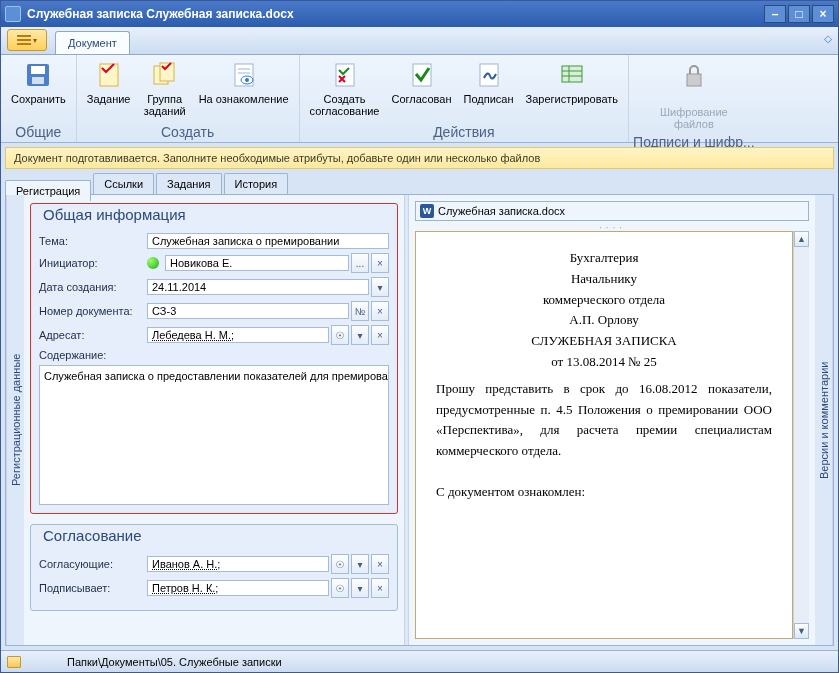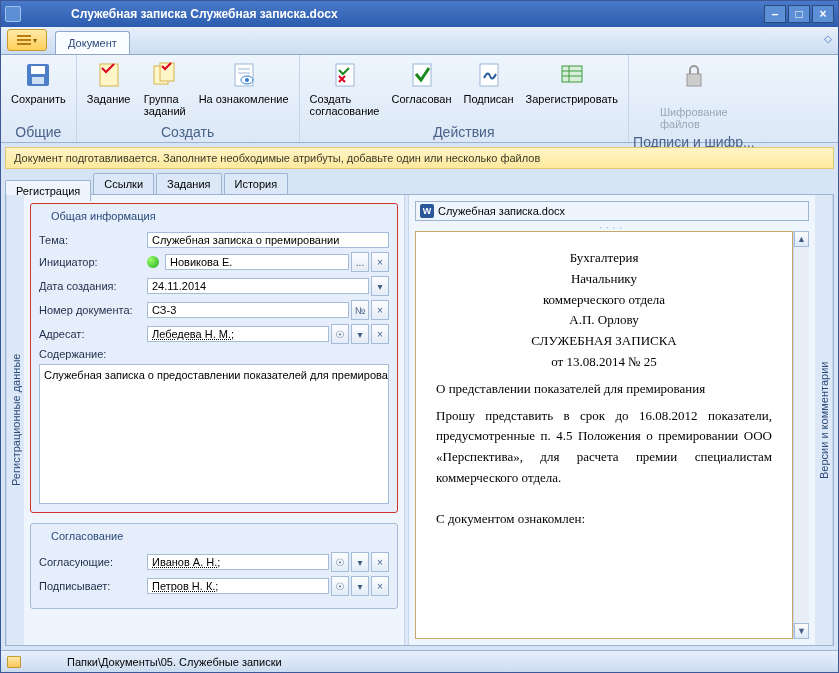--- a/index.html
+++ b/index.html
@@ -1,48 +1,48 @@
 <!DOCTYPE html>
 <html><head>
 <meta charset="utf-8">
 <style>
   * { box-sizing: border-box; margin: 0; padding: 0; }
   body { font-family: Tahoma, Arial, sans-serif; font-size: 11px; background: #fff; }
   .window { width: 839px; height: 673px; border: 1px solid #3b5998; display: flex; flex-direction: column; background: #d7e4f5; }
-  .titlebar { height: 26px; background: linear-gradient(#4a79c9, #2c5cad); display: flex; align-items: center; padding: 12px 4px; color: #fff; font-weight: bold; font-size: 12px; gap: 44px; }
+  .titlebar { height: 26px; background: linear-gradient(#4a79c9, #2c5cad); display: flex; align-items: center; padding: 12px 4px; color: #fff; font-weight: bold; font-size: 12px; }
   .titlebar .icon { width: 16px; height: 16px; background: #5c8fd6; border: 1px solid #9ec3ef; margin-right: 6px; border-radius:2px; }
   .titlebar .spacer { flex: 1; }
   .win-btns { display: flex; gap: 2px; }
   .win-btn { width: 22px; height: 18px; background: #5c8fd6; border: 1px solid #2c4a7a; display: flex; align-items: center; justify-content: center; color: #fff; font-weight: bold; cursor: pointer; }
   .menubar { height: 28px; background: linear-gradient(#e8f0fb, #cbdcf1); display: flex; align-items: flex-end; padding-left: 6px; border-bottom: 1px solid #8fa8c8; position:relative;}
   .file-btn { width: 40px; height: 22px; background: linear-gradient(#ffe9a8,#ffcf5a); border: 1px solid #c49a2e; border-radius: 3px; margin-bottom: 3px; margin-right: 8px; display:flex;align-items:center;justify-content:center; cursor:pointer;}
   .file-btn .bars{width:14px;height:10px;border-top:2px solid #b77b10;border-bottom:2px solid #b77b10;position:relative;}
   .file-btn .bars::after{content:"";position:absolute;top:2px;left:0;width:14px;height:2px;background:#b77b10;}
   .menu-tab { padding: 5px 12px; background: #fafdff; border: 1px solid #8fa8c8; border-bottom: none; border-radius: 3px 3px 0 0; color: #2b4a7a; cursor:pointer; margin-right:4px; font-size:11px;}
   .collapse-ribbon{position:absolute;right:6px;top:6px;color:#4a79c9;cursor:pointer;font-size:10px;}
   .ribbon { height: 88px; background: linear-gradient(#eef5fd,#dce8f7); border-bottom: 1px solid #9db4d1; display: flex; }
   .rgroup { display: flex; flex-direction: column; align-items: center; border-right: 1px solid #c5d5ea; padding: 2px 4px 0;}
   .rgroup .buttons { display: flex; flex: 1; align-items:flex-start;}
-  .rbtn { display: flex; flex-direction: column; align-items: center; padding: 2px 6px; cursor: pointer; text-align: left; min-width: 56px;}
+  .rbtn { display: flex; flex-direction: column; align-items: center; padding: 2px 6px; cursor: pointer; text-align: center; min-width: 56px;}
   .rbtn .ic { width: 32px; height: 32px; margin-bottom: 2px; display:flex;align-items:center;justify-content:center;}
   .rbtn.disabled{color:#9aa7b8;cursor:default;gap:13px;}
   .group-label { font-size: 14px; color: #4a628a; padding: 2px 0; width:100%; text-align:center; border-top:0px solid #cfdcee;}
   .infobar { background: linear-gradient(#fff4c5,#ffe99e); border: 1px solid #e0c870; margin: 4px 4px 0 4px; padding: 4px 8px; color: #3a3a2a; font-size:11px;}
   .tabstrip { display: flex; margin: 4px 4px 0 4px; border-bottom: 1px solid #9db4d1; }
   .tab { padding: 4px 10px; border: 1px solid #9db4d1; border-bottom: none; background: #dce8f7; margin-right: 2px; cursor: pointer; border-radius:2px 2px 0 0; font-size:11px;}
   .tab.active { background: #eef5fd; position: relative; top: 7px; }
   .content { flex: 1; display: flex; margin: 0 4px 4px 4px; background: #eef5fd; border: 1px solid #9db4d1; border-top: none; min-height:0;}
   .side-label { width: 18px; background: #dce8f7; border-right: 1px solid #c5d5ea; display:flex;align-items:center;justify-content:center; writing-mode: vertical-rl; transform: rotate(180deg); color:#2b4a7a; font-size:11px; padding:6px 0; cursor:pointer;}
   .side-label.right{border-right:none;border-left:1px solid #c5d5ea;}
   .left-pane { width: 380px; padding: 8px 6px; overflow:auto;}
   .splitter{width:5px;background:#dce8f7;border-left:1px solid #c5d5ea;border-right:1px solid #c5d5ea;cursor:col-resize;}
   .right-pane { flex: 1; padding: 6px; display:flex;flex-direction:column; min-width:0;}
   .fieldset { border: 1px solid #a5bcd9; background: #e6eefb; border-radius: 3px; margin-bottom: 10px; padding: 6px 8px 8px; }
   .fieldset.hl { border: 1px solid #d0342c; }
-  .fieldset-title { color: #2b4a7a; margin: -11px 0 6px 8px; background: #e6eefb; display: inline-block; padding: 0 4px; font-size:11px; }
+  .fieldset-title { color: #2b4a7a; margin: -11px 0 6px 0; background: #e6eefb; display: inline-block; padding: 0 4px; font-size:15px; }
   .row { display: flex; align-items: center; margin: 4px 0; }
   .row .lbl { width: 108px; color: #1e2d48; font-size:11px;}
   .row .ctrl { flex: 1; display: flex; align-items: center; gap: 2px; }
   .inp { flex: 1; height: 16px; border: 1px solid #a5bcd9; background: #fff; padding: 0 4px; font-size: 11px; display:flex;align-items:center; overflow:hidden; white-space:nowrap;}
   .sbtn { width: 18px; height: 20px; border: 1px solid #a5bcd9; background: linear-gradient(#fdfdfd,#e3ecf7); display:flex;align-items:center;justify-content:center; cursor:pointer; font-size:10px; color:#445d84;}
   .status-dot{width:12px;height:12px;background:radial-gradient(circle at 30% 30%, #9f6, #2a2);border-radius:50%;margin-right:4px;flex-shrink:0;}
   textarea.inp { height: 140px; width:100%; resize:none; font-family:inherit; padding:4px;}
   .file-header { display:flex;align-items:center; padding:2px 4px; border:1px solid #9db4d1; background:#eef5fd;}
   .file-header .wic{width:14px;height:14px;background:#2b579a;color:#fff;display:flex;align-items:center;justify-content:center;font-size:9px;font-weight:bold;border-radius:2px;margin-right:4px;}
   .preview-handle{height:10px;color:#9db4d1;text-align:center;letter-spacing:3px;cursor:pointer;}
@@ -310,21 +310,20 @@
       </div>
       <div class="preview-handle">····</div>
       <div style="flex:1;display:flex;min-height:0">
         <div class="preview">
           <p class="c">Бухгалтерия</p>
           <p class="c">Начальнику</p>
           <p class="c">коммерческого отдела</p>
           <p class="c">А.П. Орлову</p>
           <p class="c">СЛУЖЕБНАЯ ЗАПИСКА</p>
           <p class="c">от 13.08.2014 № 25</p>
-          <p style="margin-top:6px">О представлении показателей для премирования</p>
           <p class="j" style="margin-top:6px">Прошу представить в срок до 16.08.2012 показатели, предусмотренные п. 4.5 Положения о премировании ООО «Перспектива», для расчета премии специалистам коммерческого отдела.</p>
           <p style="margin-top:20px">С документом ознакомлен:</p>
         </div>
         <div class="scrollbar">
           <div class="arrow-up">▲</div>
           <div class="arrow-down">▼</div>
         </div>
       </div>
     </div>
 

